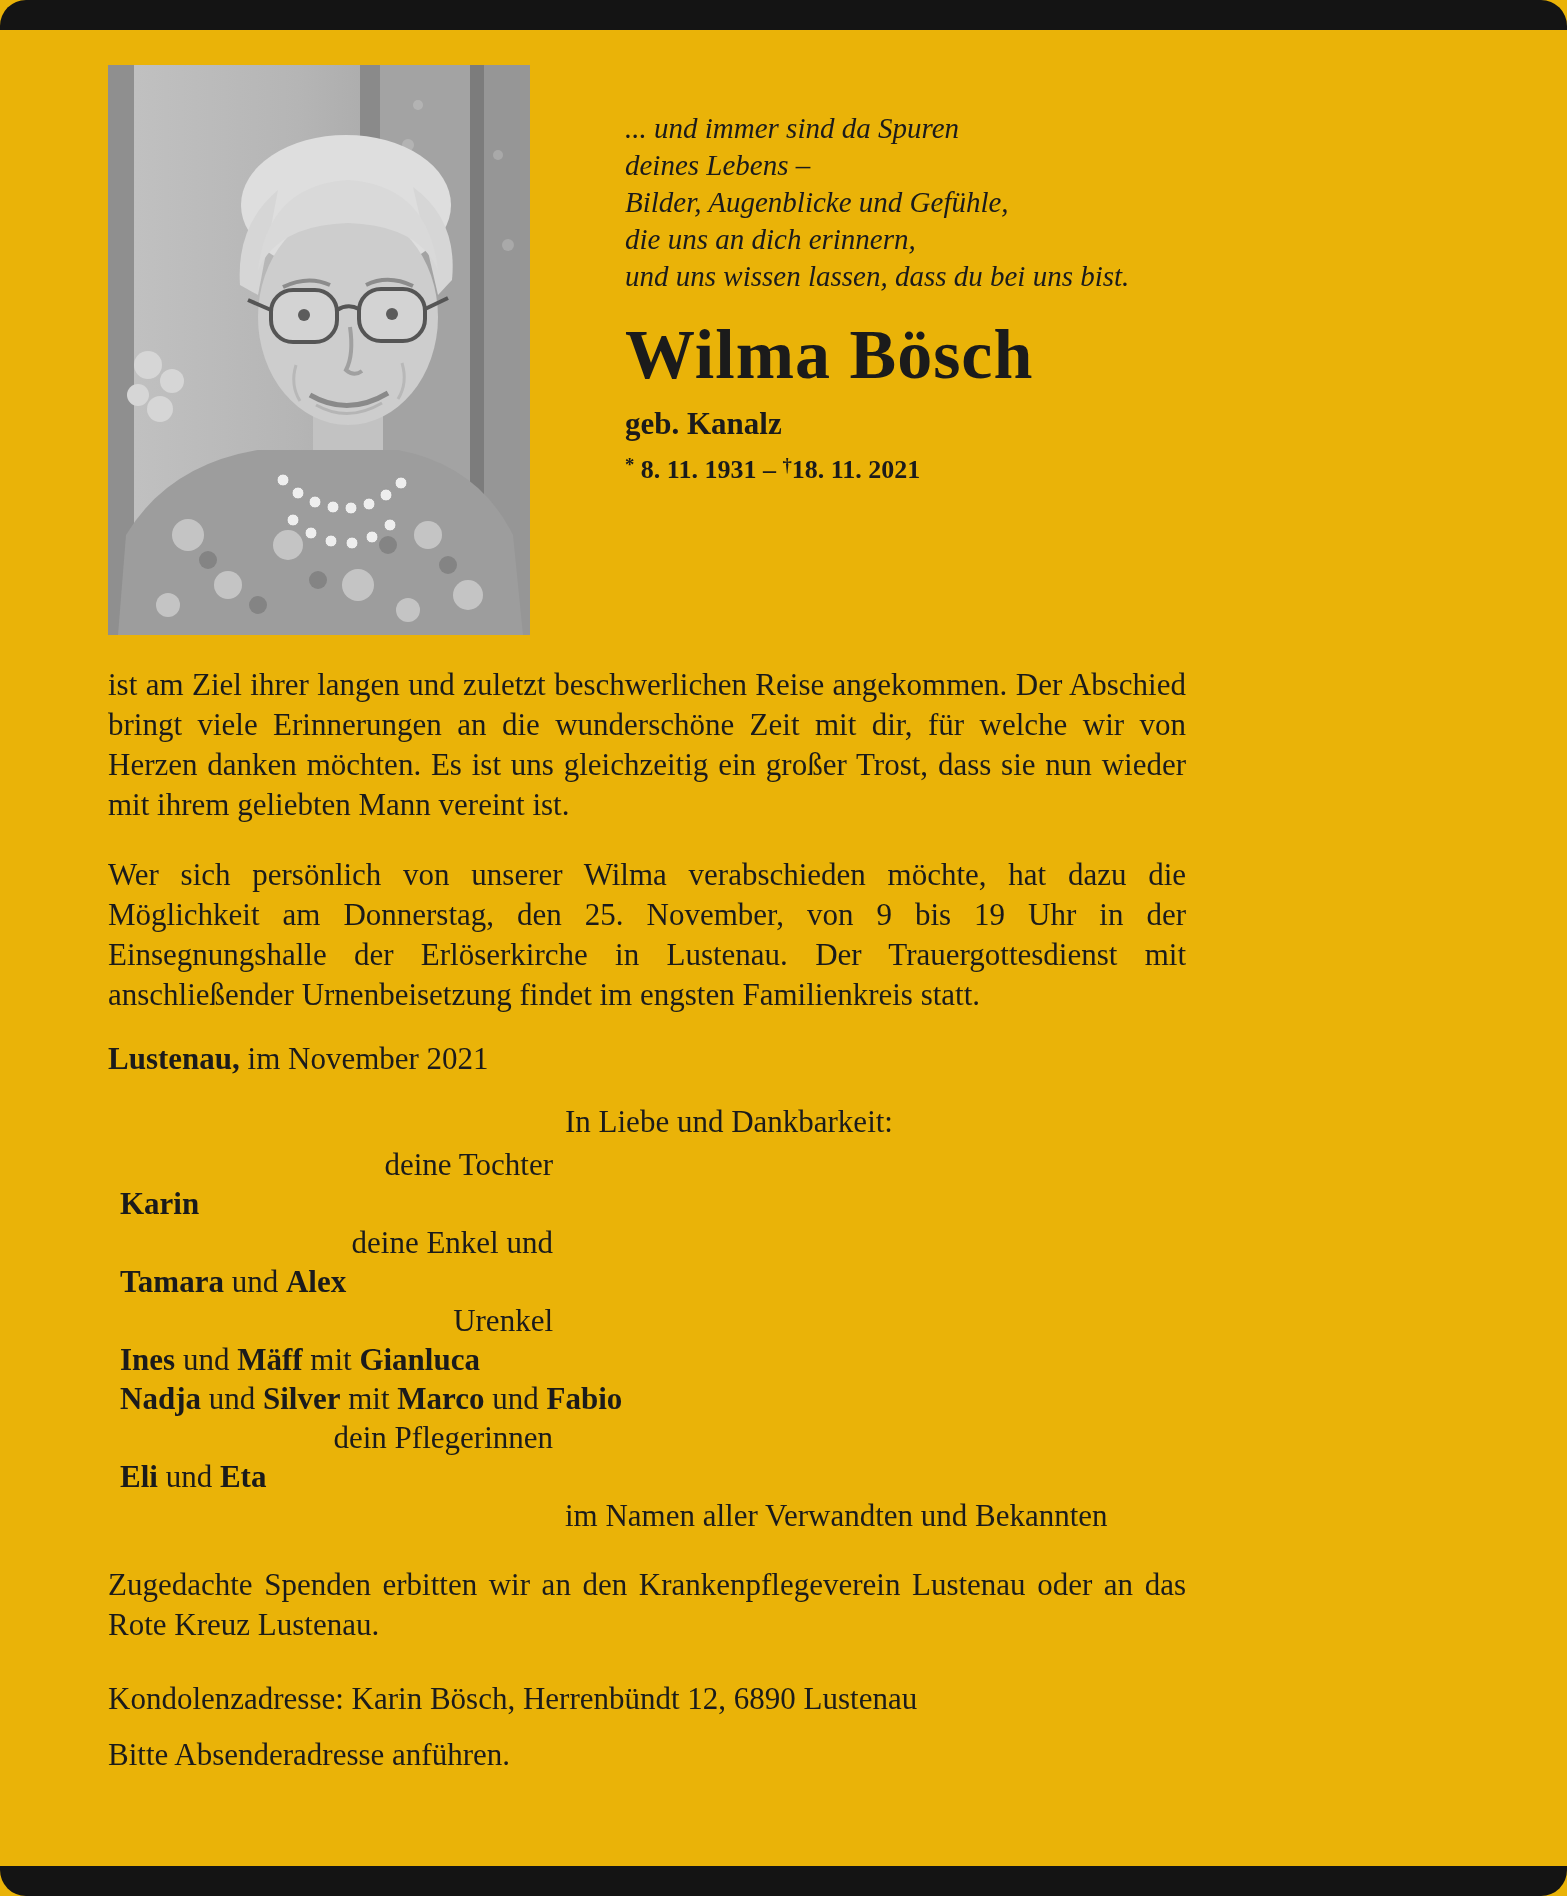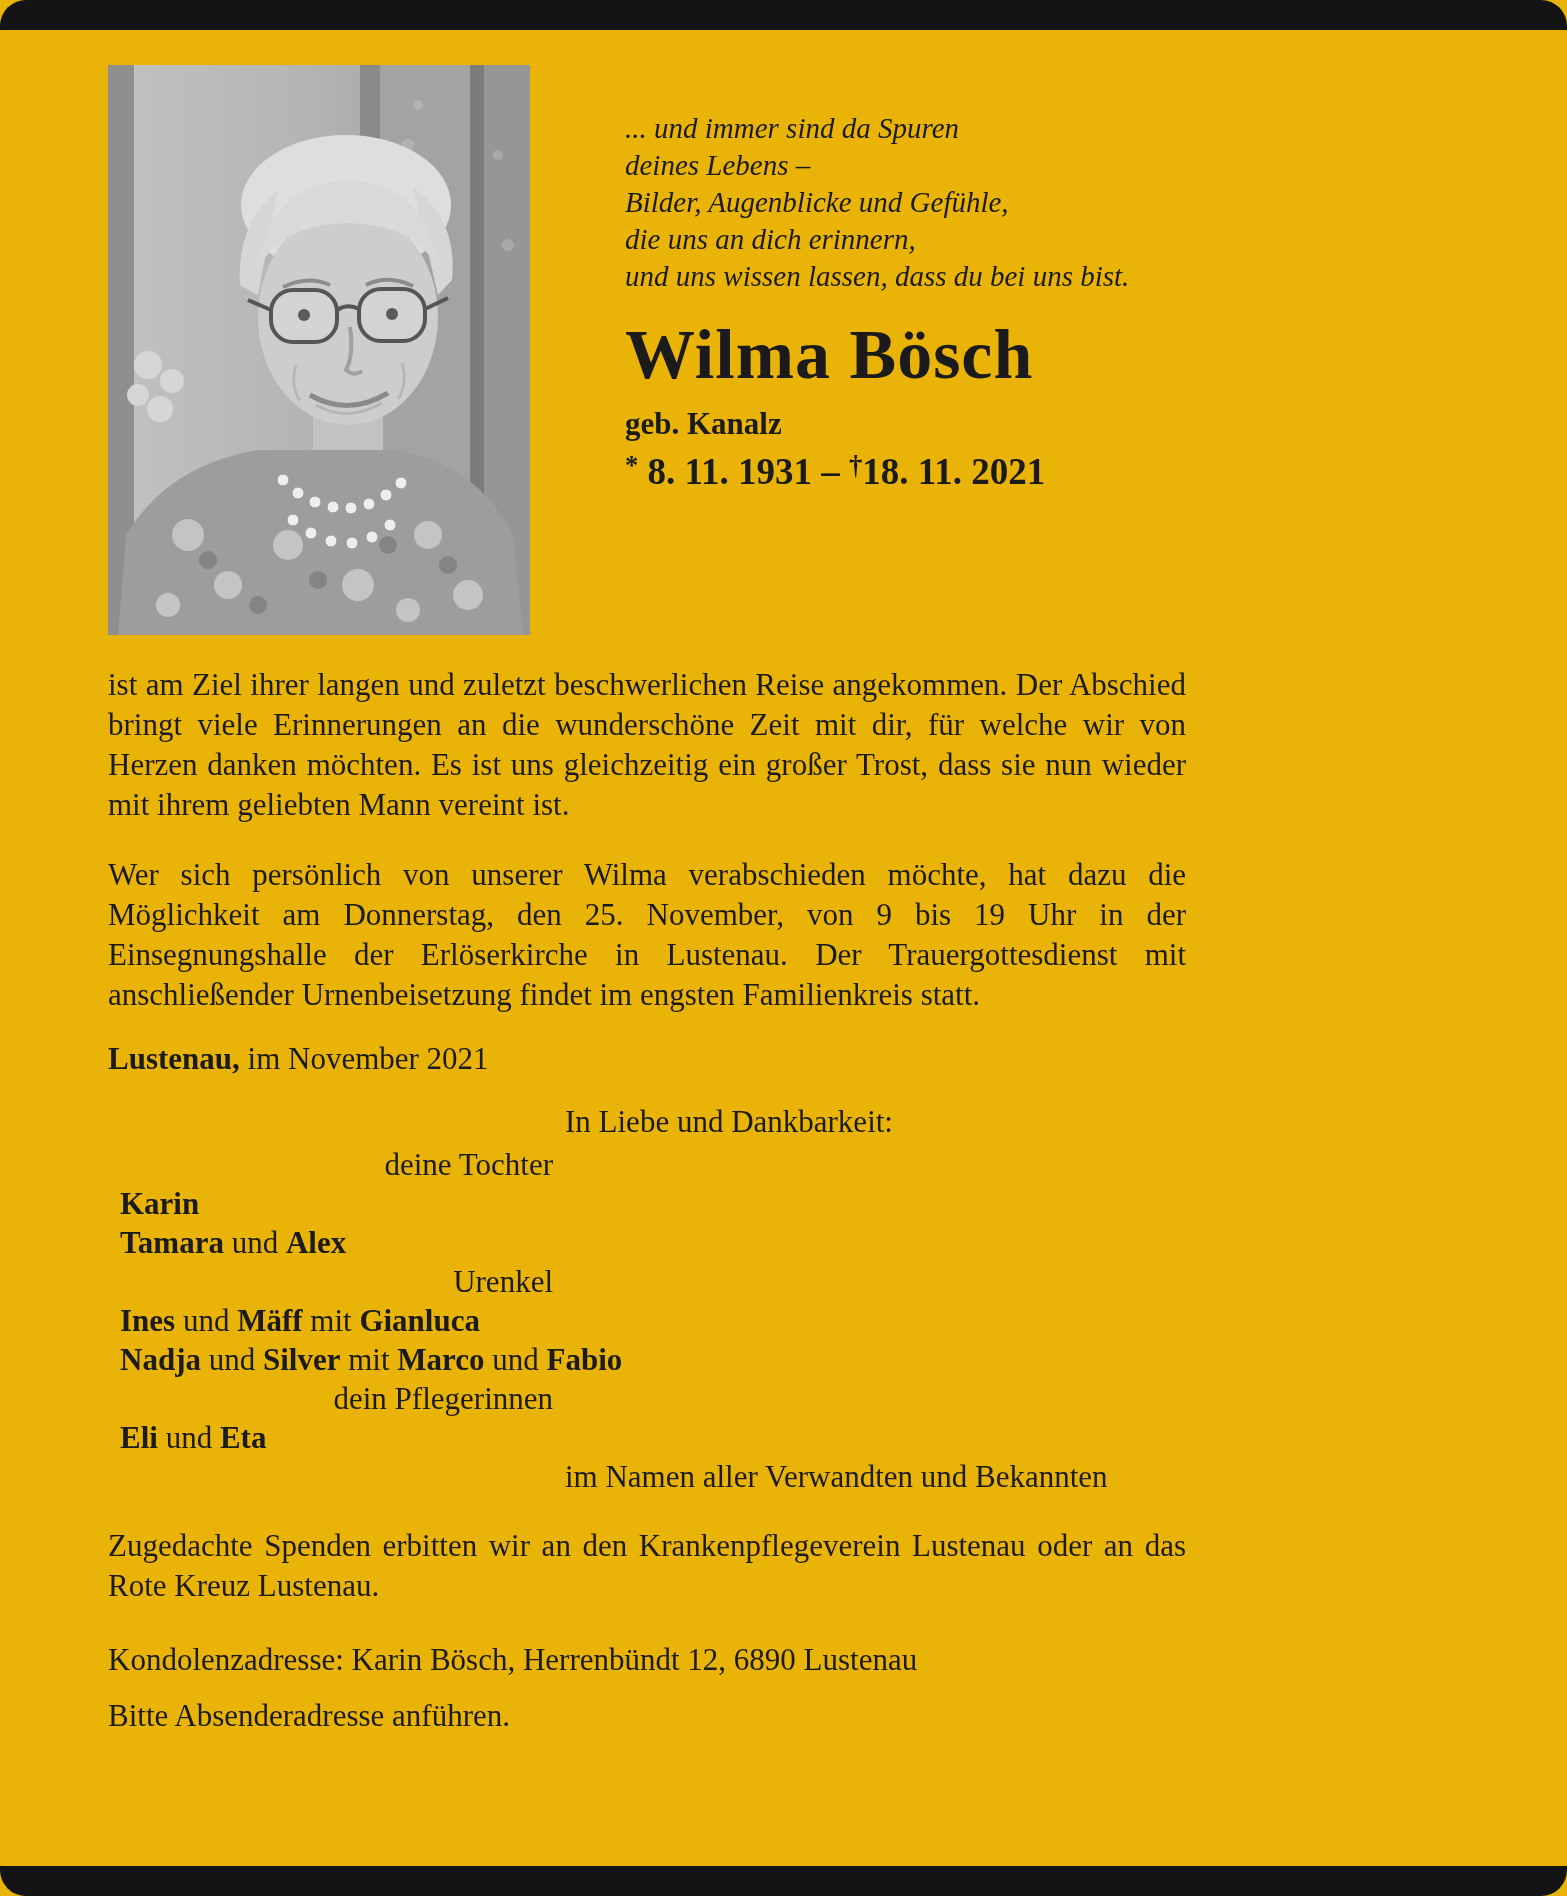--- a/index.html
+++ b/index.html
@@ -23,21 +23,21 @@
   .top-section { display: flex; align-items: flex-start; margin-top: 35px; }
   .photo { flex: 0 0 422px; width: 422px; height: 570px; overflow: hidden; }
   .photo svg { display: block; width: 100%; height: 100%; }
 
   .right-col { flex: 1; margin-left: 95px; }
   .poem { margin-top: 45px; font-style: italic; font-size: 29px; line-height: 37px; }
   .intro { margin-top: 60px; font-size: 31px; line-height: 40px; }
   .justify-full { text-align: justify; text-align-last: justify; }
   .name { margin-top: 20px; font-size: 70px; line-height: 80px; font-weight: 700; letter-spacing: 1px; }
   .maiden { margin-top: 10px; font-weight: 700; font-size: 31px; line-height: 38px; }
-  .dates { margin-top: 2px; font-weight: 700; font-size: 37px; line-height: 40px; white-space: nowrap; }
+  .dates { margin-top: 2px; font-weight: 700; font-size: 26px; line-height: 40px; white-space: nowrap; }
   .sym { font-size: 0.72em; vertical-align: 0.38em; }
 
   .para { margin-top: 30px; font-size: 31px; line-height: 40px; text-align: justify; hyphens: auto; -webkit-hyphens: auto; }
   .place { margin-top: 24px; font-size: 31px; line-height: 40px; }
   .b { font-weight: 700; }
 
   .closing { margin-top: 22px; margin-left: 457px; font-size: 31px; line-height: 42px; }
   .family { margin-top: 2px; }
   .family-row { display: flex; font-size: 31px; line-height: 39px; flex-direction: column; }
   .family-label { width: 445px; text-align: right; }
@@ -175,20 +175,21 @@
     </p>
 
     <div class="closing">In Liebe und Dankbarkeit:</div>
 
     <div class="family" id="family-list">
         <div class="family-row">
           <div class="family-label">deine Tochter</div>
           <div class="family-names"><span class="b">Karin</span></div>
         </div>
         <div class="family-row">
+          <div class="family-label">deine Enkel und</div>
           <div class="family-names"><span class="b">Tamara</span><span> und </span><span class="b">Alex</span></div>
         </div>
         <div class="family-row">
           <div class="family-label">Urenkel</div>
           <div class="family-names"><span class="b">Ines</span><span> und </span><span class="b">Mäff</span><span> mit </span><span class="b">Gianluca</span></div>
         </div>
         <div class="family-row">
           <div class="family-label"></div>
           <div class="family-names"><span class="b">Nadja</span><span> und </span><span class="b">Silver</span><span> mit </span><span class="b">Marco</span><span> und </span><span class="b">Fabio</span></div>
         </div>

